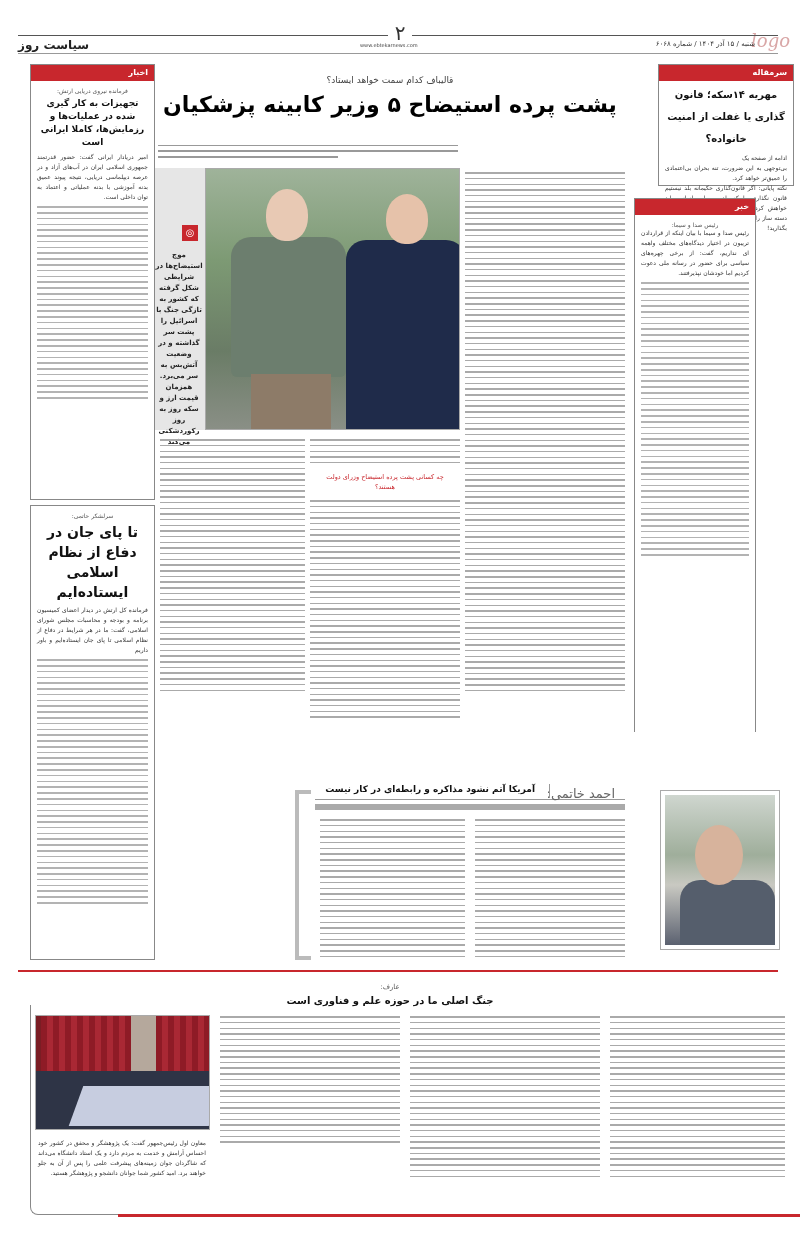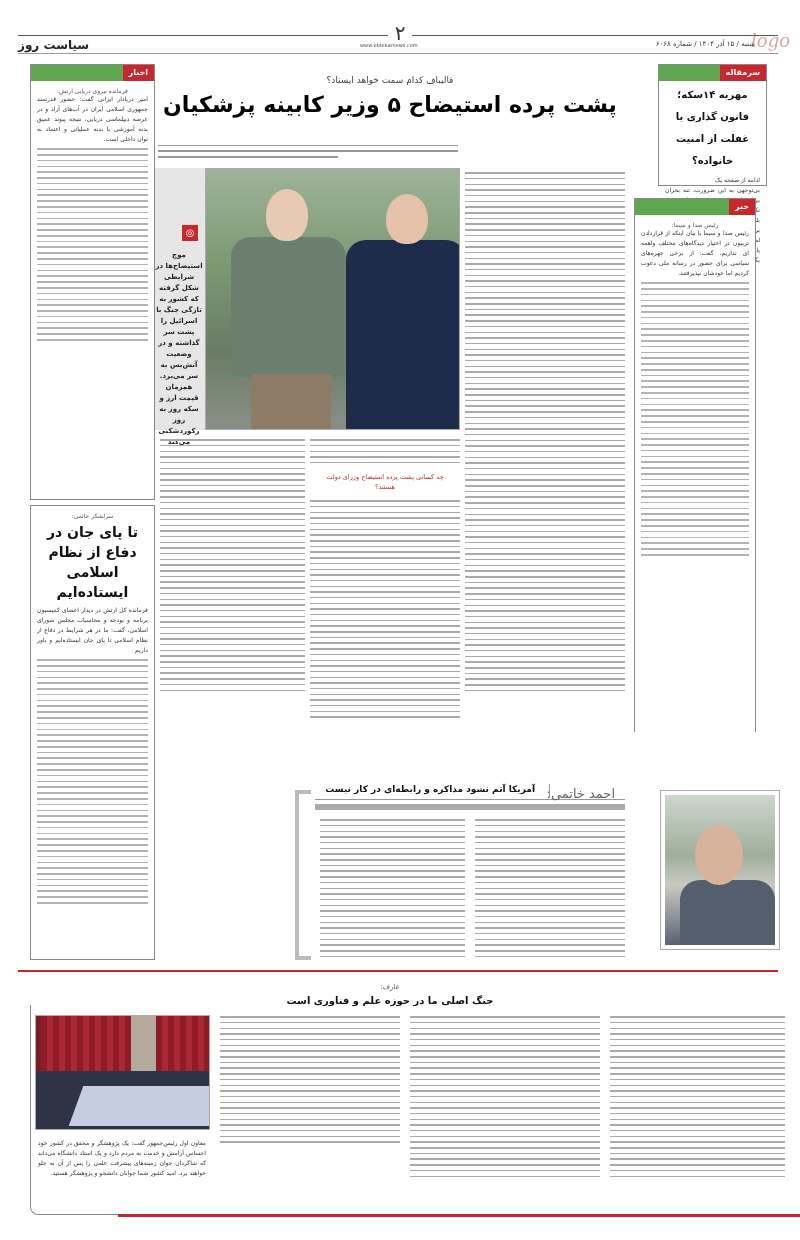--- a/index.html
+++ b/index.html
@@ -10,21 +10,21 @@
   .logo { position: absolute; right: 10px; top: 28px; width: 26px; height: 26px; color: #d9a7a7; font-size: 18px; font-family: "DejaVu Serif", serif; font-style: italic; line-height: 26px; }
   .hline { position: absolute; top: 35px; left: 18px; right: 22px; height: 1px; background: #555; }
   .page-num { position: absolute; top: 22px; left: 388px; width: 24px; text-align: center; background: #fff; font-size: 20px; line-height: 22px; font-family: "DejaVu Serif", serif; color: #333; }
   .issue { position: absolute; right: 45px; top: 40px; font-size: 7px; color: #333; }
   .site { position: absolute; left: 360px; top: 42px; font-size: 5px; color: #444; direction: ltr; }
   .section-name { position: absolute; left: 18px; top: 38px; font-size: 12px; font-weight: bold; color: #222; }
   .hline2 { position: absolute; top: 53px; left: 18px; right: 22px; height: 1px; background: #999; }
 
   
   .sidebox { position: absolute; border: 1px solid #888; background: #fff; }
-  .sb-head { height: 16px; display: flex; flex-direction: row; }
+  .sb-head { height: 16px; display: flex; flex-direction: column; }
   .sb-tag { background: #c8272d; color: #fff; font-size: 8px; font-weight: bold; padding: 2px 6px; line-height: 12px; }
   .sb-bar { flex: 1; background: #5fa84f; }
   .kicker { font-size: 6px; color: #555; text-align: center; margin-top: 6px; }
   .sb-title { font-size: 10px; font-weight: bold; text-align: center; line-height: 22px; padding: 3px 6px; color: #111; }
   .body-text { font-size: 6px; line-height: 10px; color: #333; text-align: justify; padding: 0 6px; }
   .lines { padding: 0 6px; }
   .lines div { height: 1.6px; background: #b3b3b3; margin: 4.2px 0; }
 
   .main-kicker { position: absolute; top: 75px; left: 155px; width: 470px; text-align: center; font-size: 9px; color: #444; }
   .main-title { position: absolute; top: 92px; left: 155px; width: 470px; text-align: center; font-size: 22px; font-weight: bold; color: #000000; letter-spacing: -0.5px; }
@@ -73,21 +73,21 @@
 <div class="header">
   <div class="logo">logo</div>
   <div class="hline"></div>
   <div class="page-num">۲</div>
   <div class="issue">شنبه / ۱۵ آذر ۱۴۰۴ / شماره ۶۰۶۸</div>
   <div class="site">www.ebtekarnews.com</div>
   <div class="section-name">سیاست روز</div>
   <div class="hline2"></div>
 </div>
 
-<div class="sidebox" style="top:64px; left:658px; width:109px; height:122px;">
+<div class="sidebox" style="top:64px; left:658px; width:136px; height:122px;">
   <div class="sb-head">
     <span class="sb-tag">سرمقاله</span>
     <span class="sb-bar"></span>
   </div>
   <div class="sb-title">مهریه ۱۴سکه؛ قانون گذاری یا غفلت از امنیت خانواده؟</div>
   <div class="body-text" style="text-align:right;">ادامه از صفحه یک</div>
   <div class="body-text">بی‌توجهی به این ضرورت، تنه بحران بی‌اعتمادی را عمیق‌تر خواهد کرد.</div>
   <div class="body-text">نکته پایانی: اگر قانون‌گذاری حکیمانه بلد نیستیم قانون نگذاری را که بلدیم. براین اساس باید خواهش کرد که لطفا لطفا آکرکه قانونگذاری دسته ساز را پایین کشید و تمرکزتان را برنظارت بگذارید!</div>
 </div>
 
@@ -149,20 +149,21 @@
       <div></div>
   </div>
 </div>
 
 <div class="sidebox" style="top:64px; left:30px; width:125px; height:436px;">
   <div class="sb-head">
     <span class="sb-tag">اخبار</span>
     <span class="sb-bar"></span>
   </div>
   <div class="kicker">فرمانده نیروی دریایی ارتش:</div>
+  <div class="sb-title" style="font-size:9px; line-height:13px;">تجهیزات به کار گیری شده در عملیات‌ها و رزمایش‌ها، کاملا ایرانی است</div>
   <div class="body-text">امیر دریادار ایرانی گفت: حضور قدرتمند جمهوری اسلامی ایران در آب‌های آزاد و در عرصه دیپلماسی دریایی، نتیجه پیوند عمیق بدنه آموزشی با بدنه عملیاتی و اعتماد به توان داخلی است.</div>
   <div class="lines">
     <div></div>
       <div></div>
       <div></div>
       <div></div>
       <div></div>
       <div></div>
       <div></div>
       <div></div>

